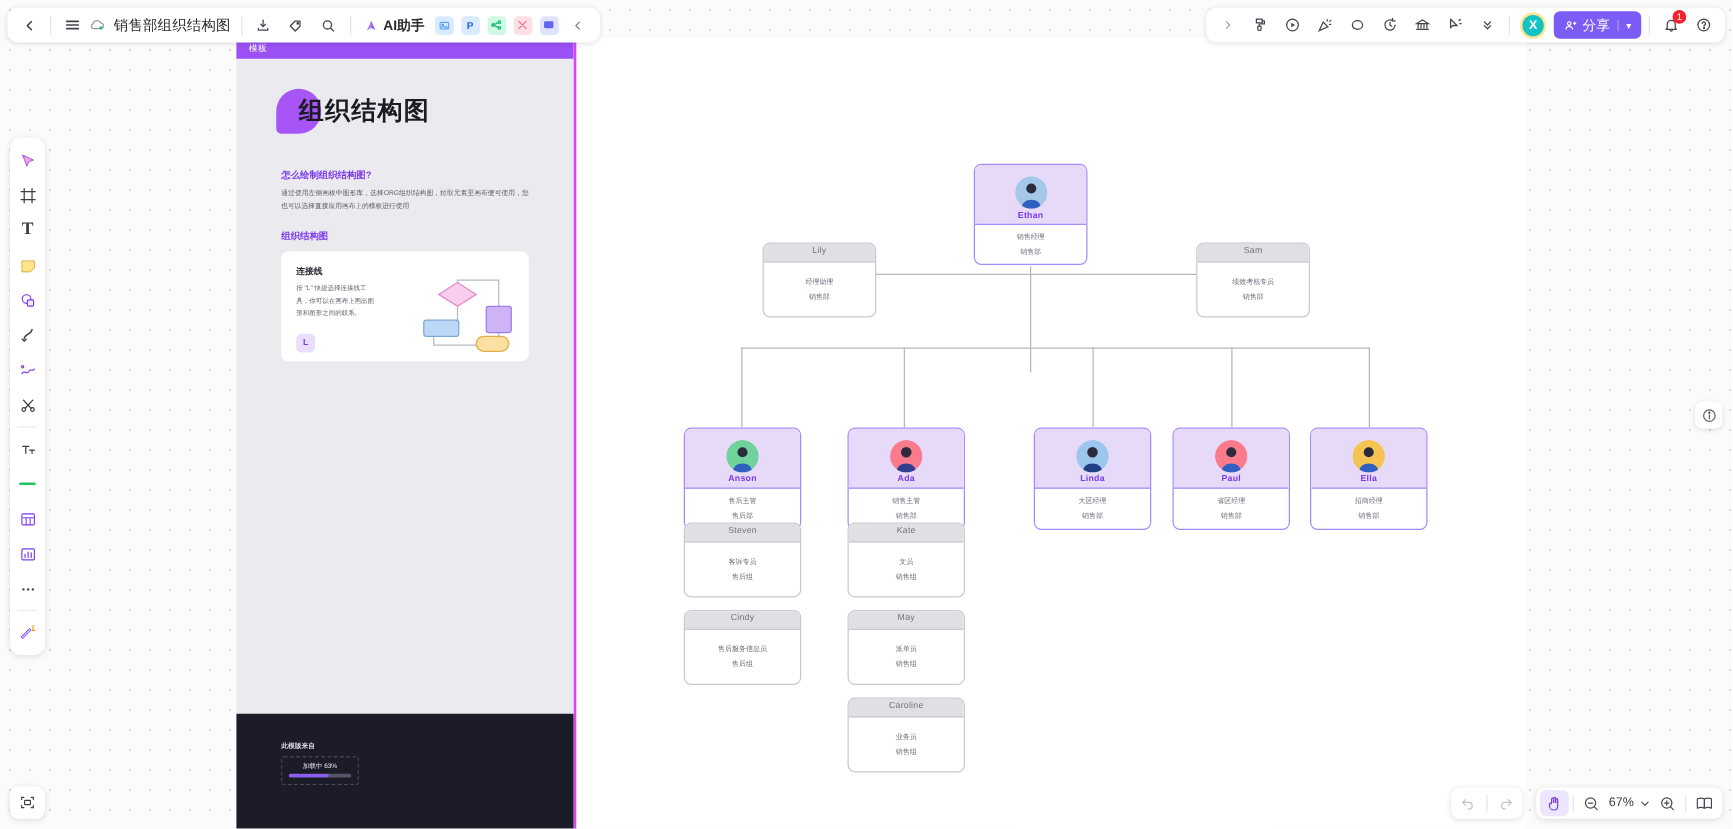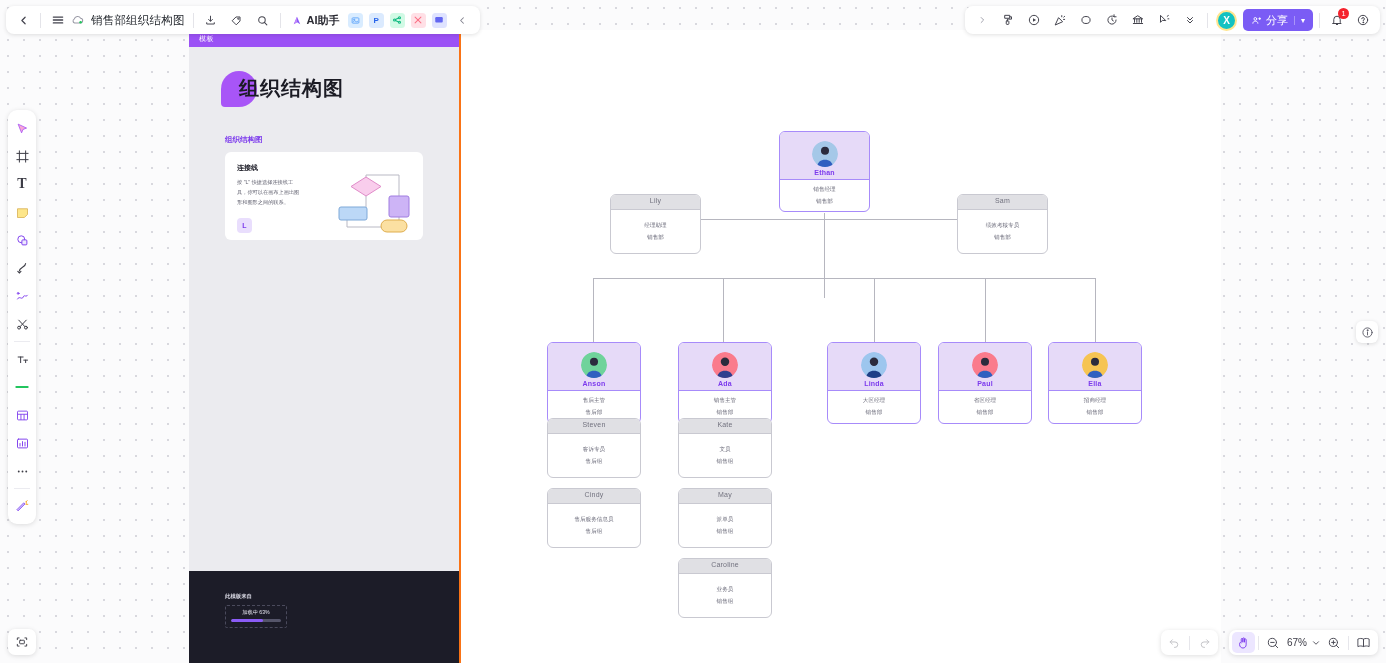--- a/index.html
+++ b/index.html
@@ -99,21 +99,21 @@
     position: absolute; left: 8px; bottom: 8px; width: 28px; height: 26px;
     background: #fff; border-radius: 7px; box-shadow: 0 1px 5px rgba(0,0,0,.13);
     display: flex; align-items: center; justify-content: center; cursor: pointer;
     z-index: 40; color: #3d3d46;
   }
 
   
   .doc-panel {
     position: absolute; left: 189px; top: 30px; width: 272px; height: 633px;
     background: #ebebef; overflow: hidden;
-    border-right: 2px solid #f97316;
+    border-right: 2px solid #d946ef;
   }
   .doc-ribbon {
     height: 17px; background: #9b51f5; color: #fff;
     font-size: 7px; display: flex; align-items: center; padding-left: 10px;
     letter-spacing: .4px;
   }
   .doc-body { padding: 22px 36px 0 36px; position: relative; }
   .title-row { position: relative; height: 52px; margin-bottom: 14px; }
   .title-blob {
     position: absolute; left: -4px; top: 2px; width: 36px; height: 36px;
@@ -482,20 +482,24 @@
   <div class="doc-panel">
     <div class="doc-ribbon">模板</div>
     <div class="doc-body">
       <div class="title-row">
         <div class="title-blob"></div>
         <div class="doc-h1">组织结构图</div>
       </div>
 
 
 
+      <div>
+        <div class="sec-h">怎么绘制组织结构图?</div>
+        <div class="sec-p">通过使用左侧画板中图形库，选择ORG组织结构图，拉取元素至画布便可使用，您也可以选择直接应用画布上的模板进行使用</div>
+      </div>
 
       <div class="sec-h">组织结构图</div>
       <div class="tip-card">
         <div class="tip-left">
           <div class="tip-title">连接线</div>
           <div class="tip-text">按 "L" 快捷选择连接线工具，你可以在画布上画出图形和图形之间的联系。</div>
           <div class="key-badge">L</div>
         </div>
         <div class="tip-right">
           <svg width="100" height="70" viewBox="0 0 100 70" fill="none">

